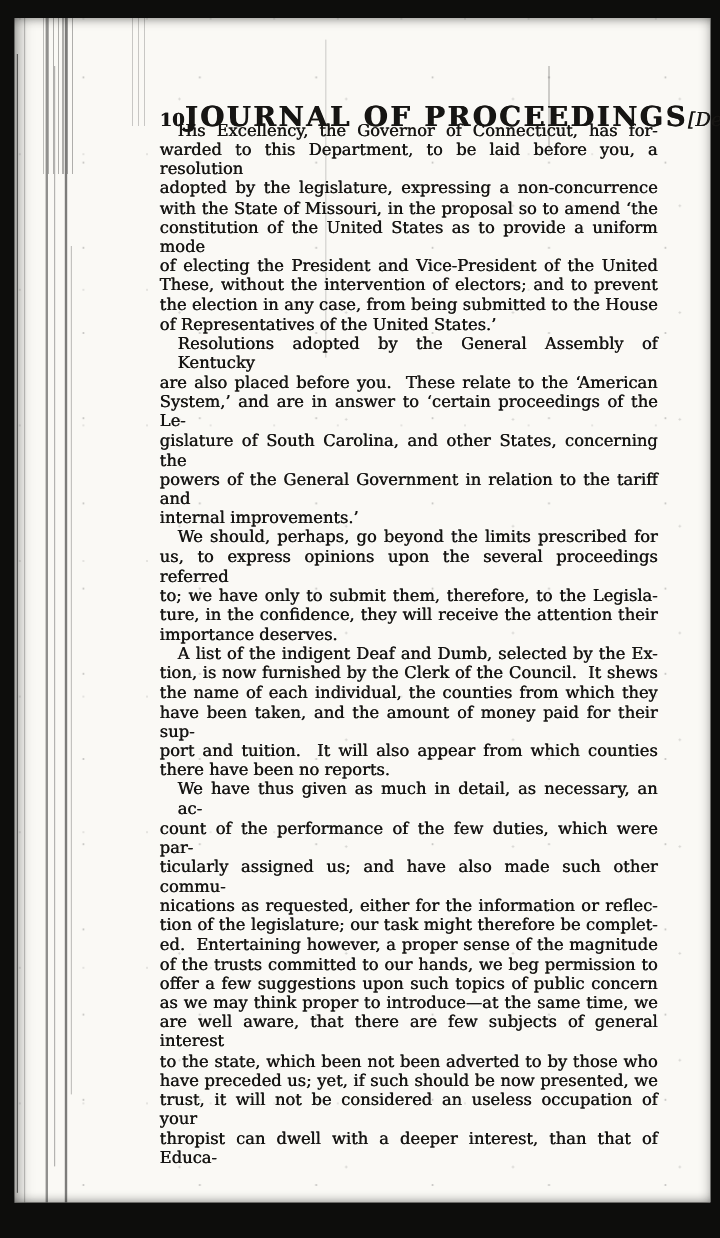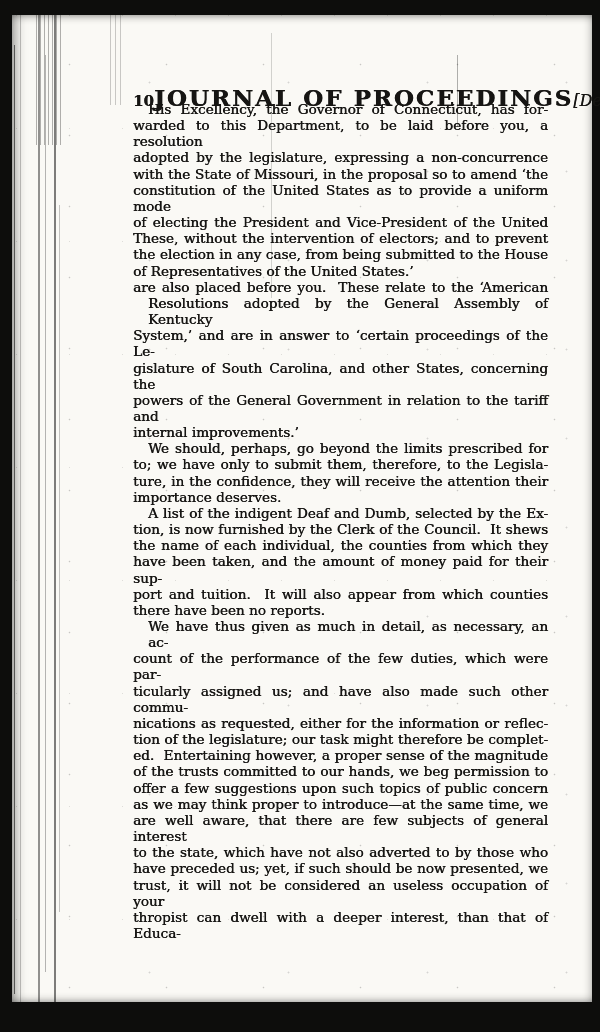--- a/index.html
+++ b/index.html
@@ -108,29 +108,30 @@
           <div class="line">warded to this Department, to be laid before you, a resolution</div>
           <div class="line">adopted by the legislature, expressing a non-concurrence</div>
           <div class="line">with the State of Missouri, in the proposal so to amend ‘the</div>
           <div class="line">constitution of the United States as to provide a uniform mode</div>
           <div class="line">of electing the President and Vice-President of the United</div>
           <div class="line">These, without the intervention of electors; and to prevent</div>
           <div class="line">the election in any case, from being submitted to the House</div>
           <div class="line noj">of Representatives of the United States.’</div>
         </div>
         <div class="para">
+          <div class="line indent">Resolutions adopted by the General Assembly of Kentucky</div>
           <div class="line">are also placed before you.&nbsp; These relate to the ‘American</div>
-          <div class="line indent">Resolutions adopted by the General Assembly of Kentucky</div>
           <div class="line">System,’ and are in answer to ‘certain proceedings of the Le-</div>
           <div class="line">gislature of South Carolina, and other States, concerning the</div>
           <div class="line">powers of the General Government in relation to the tariff and</div>
           <div class="line noj">internal improvements.’</div>
         </div>
         <div class="para">
           <div class="line indent">We should, perhaps, go beyond the limits prescribed for</div>
+          <div class="line">us, to express opinions upon the several proceedings referred</div>
           <div class="line">to; we have only to submit them, therefore, to the Legisla-</div>
           <div class="line">ture, in the confidence, they will receive the attention their</div>
           <div class="line noj">importance deserves.</div>
         </div>
         <div class="para">
           <div class="line indent">A list of the indigent Deaf and Dumb, selected by the Ex-</div>
           <div class="line">tion, is now furnished by the Clerk of the Council.&nbsp; It shews</div>
           <div class="line">the name of each individual, the counties from which they</div>
           <div class="line">have been taken, and the amount of money paid for their sup-</div>
           <div class="line">port and tuition.&nbsp; It will also appear from which counties</div>
@@ -140,21 +141,21 @@
           <div class="line indent">We have thus given as much in detail, as necessary, an ac-</div>
           <div class="line">count of the performance of the few duties, which were par-</div>
           <div class="line">ticularly assigned us; and have also made such other commu-</div>
           <div class="line">nications as requested, either for the information or reflec-</div>
           <div class="line">tion of the legislature; our task might therefore be complet-</div>
           <div class="line">ed.&nbsp;&nbsp;Entertaining however, a proper sense of the magnitude</div>
           <div class="line">of the trusts committed to our hands, we beg permission to</div>
           <div class="line">offer a few suggestions upon such topics of public concern</div>
           <div class="line">as we may think proper to introduce—at the same time, we</div>
           <div class="line">are well aware, that there are few subjects of general interest</div>
-          <div class="line">to the state, which have not also adverted to by those who</div>
+          <div class="line">to the state, which been not been adverted to by those who</div>
           <div class="line">have preceded us; yet, if such should be now presented, we</div>
           <div class="line">trust, it will not be considered an useless occupation of your</div>
         </div>
         <div class="para">
           <div class="line">thropist can dwell with a deeper interest, than that of Educa-</div>
         </div>
       </div>
 
   </div>
 </div>

